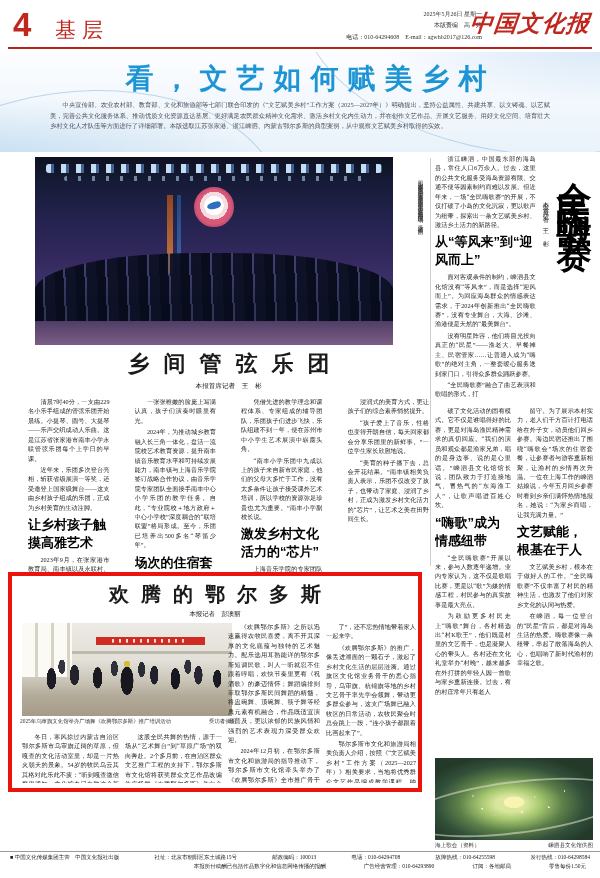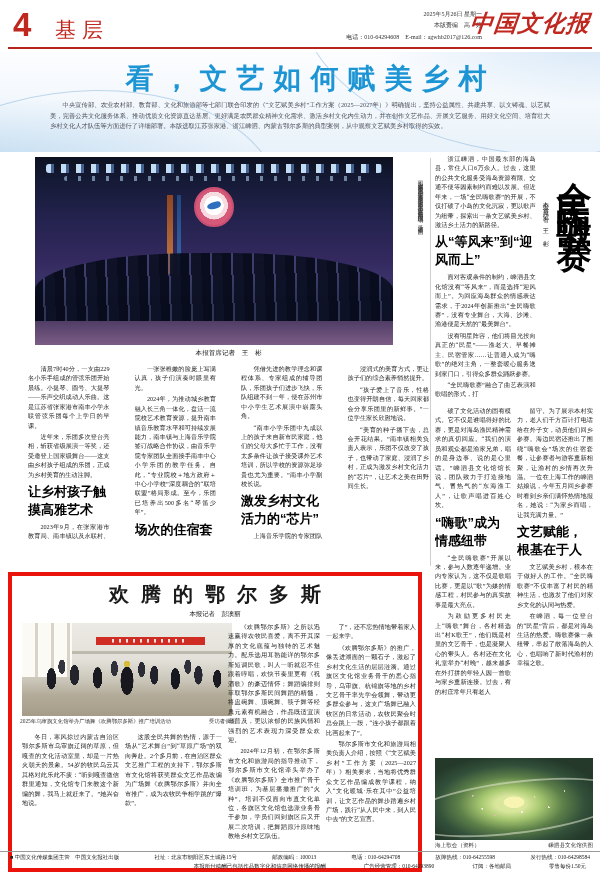--- a/index.html
+++ b/index.html
@@ -91,21 +91,21 @@
      radial-gradient(1.6px 1.6px at 38% 70%,#e8b7b0 60%,rgba(0,0,0,0) 61%),
      radial-gradient(1.6px 1.6px at 55% 66%,#f4efe0 60%,rgba(0,0,0,0) 61%),
      radial-gradient(1.6px 1.6px at 63% 48%,#e0d8c0 60%,rgba(0,0,0,0) 61%),
      radial-gradient(1.6px 1.6px at 44% 44%,#d8cdb5 60%,rgba(0,0,0,0) 61%),
      radial-gradient(1.6px 1.6px at 24% 46%,#cdbfae 60%,rgba(0,0,0,0) 61%),
      radial-gradient(1.6px 1.6px at 72% 60%,#efe6cf 60%,rgba(0,0,0,0) 61%),
      radial-gradient(1.6px 1.6px at 82% 40%,#d9d2bd 60%,rgba(0,0,0,0) 61%);}
   .ph3-cap{display:flex;justify-content:space-between;font-size:5.6px;color:#333;margin-top:2px;}
 
   
-  .redbox{left:8px;top:572px;width:414px;height:300px;border:4px solid #ea140c;box-sizing:border-box;background:#fff;}
+  .redbox{left:8px;top:572px;width:414px;height:220px;border:4px solid #ea140c;box-sizing:border-box;background:#fff;}
   .rb-title{text-align:center;font-size:20px;font-weight:bold;letter-spacing:12px;text-indent:12px;margin:5px 0 2px;}
   .rb-byline{text-align:center;font-size:6.4px;color:#222;}
   .rb-photo{position:absolute;left:10px;top:47px;width:210px;height:93px;overflow:hidden;
     background:linear-gradient(180deg,#eceae4 0%,#e2e0d8 40%,#c9c5b8 62%,#b3ab99 78%,#a59c88 100%);}
   .ph2-win{position:absolute;left:0;top:0;width:24%;height:58%;
     background:repeating-linear-gradient(90deg,#fbfaf5 0 13px,#d7d3c7 13px 16px);}
   .ph2-band{position:absolute;left:24%;right:0;top:30%;height:3px;background:rgba(150,145,130,.5);}
   .ph2-banner{position:absolute;top:15%;left:35%;width:52%;height:9%;background:#cf2d24;
     background-image:repeating-linear-gradient(90deg,rgba(255,255,255,.85) 0 2px,rgba(0,0,0,0) 2px 7px);
     background-size:70% 45%;background-position:center;background-repeat:no-repeat;}
@@ -159,20 +159,21 @@
   <div class="ph1-lights2"></div>
   <div class="ph1-slit1"></div>
   <div class="ph1-slit2"></div>
   <div class="ph1-logo"></div>
   <div class="ph1-orch"></div>
   <div class="ph1-floor"></div>
 </div>
 <div class="abs vcap">图为张家港市第九届中小学生艺术节器乐专场比赛中南丰小学永联管弦乐团的演出现场　受访者供图</div>
 
 <div class="abs a1">
+  <div class="a1-title">乡间管弦乐团</div>
   <div class="byline">本报首席记者　王　彬</div>
   <div class="cols">
     <div class="col">
         <p>清晨7时40分，一支由229名小乐手组成的管弦乐团开始晨练。小提琴、圆号、大提琴——乐声交织成动人乐曲。这是江苏省张家港市南丰小学永联管弦乐团每个上学日的早课。</p>
         <p>近年来，乐团多次登台亮相，斩获省级展演一等奖，还受邀登上国家级舞台——这支由乡村孩子组成的乐团，正成为乡村美育的生动注脚。</p>
         <div class="subhead">让乡村孩子触摸高雅艺术</div>
         <p>2023年9月，在张家港市教育局、南丰镇以及永联村、永卓公益基金会的支持下，一支完全由农村娃组成的儿童管弦乐团——南丰小学永联管弦乐团正式成立，440个热爱音乐的孩子经过选拔，免费接受专业训练。</p>
       </div>
     <div class="col">
         <p>一张张稚嫩的脸庞上写满认真，孩子们演奏时眼里有光。</p>

